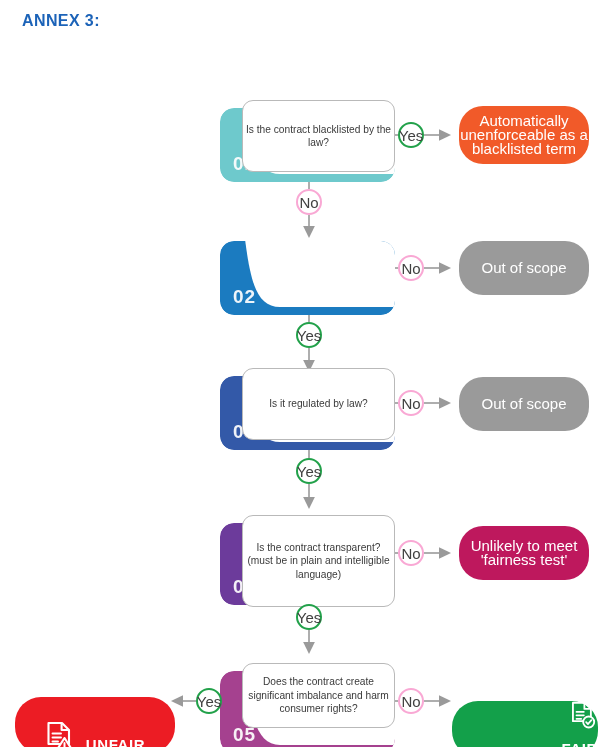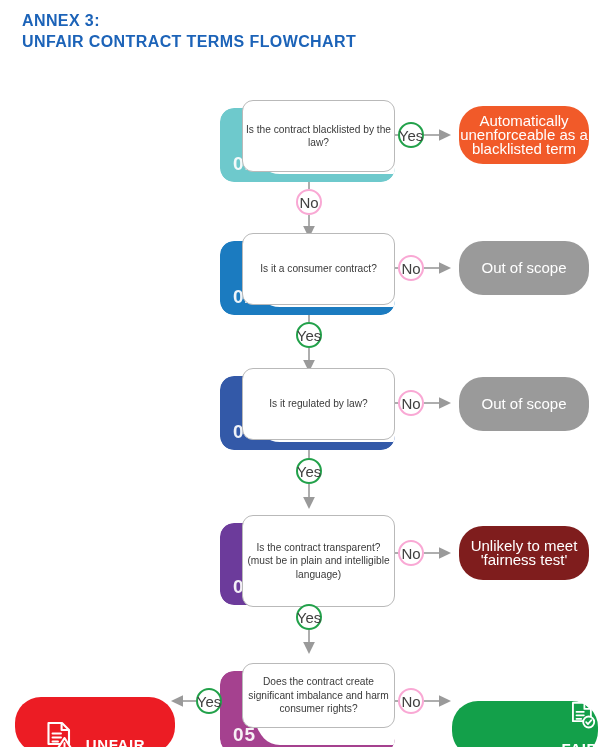--- a/index.html
+++ b/index.html
@@ -71,21 +71,20 @@
   .badge.no{border:2px solid #f9a8d4;}
 
   
   svg.wires{position:absolute;left:0;top:0;width:613px;height:747px;}
 </style>
 </head>
 <body>
 
 <div id="title-block">
   <div class="title-line">ANNEX 3:</div>
-  <div class="title-line">UNFAIR CONTRACT TERMS FLOWCHART</div>
 </div>
 
 <div id="flow">
 
   <svg class="wires" viewBox="0 0 613 747">
     <defs>
       <marker id="ah" markerWidth="9" markerHeight="9" refX="3.2" refY="4.5" orient="auto">
         <path d="M0,0.8 L7.6,4.5 L0,8.2 Z" fill="#9A9A9A"></path>
       </marker>
     </defs>
@@ -147,23 +146,20 @@
           <clipPath id="clip2">
             <rect x="0" y="0" width="175" height="74" rx="14" ry="14"></rect>
           </clipPath>
         </defs>
       <g clip-path="url(#clip2)">
         <rect x="0" y="0" width="175" height="74" fill="#1B7BC0"></rect>
         <path d="M24,-10 L175,-10 L175,66 L60,66 C36,66 30,40 24,-10 Z" fill="#ffffff"></path>
       </g>
     </svg>
     <div class="numtag">02</div>
-    <div class="card">
-      <div class="qtext">Is it a consumer contract?</div>
-    </div>
   </div>
 
   <div class="node" style="left:220px;top:368px;">
     <svg class="swoosh" viewBox="0 0 175 74" preserveAspectRatio="none">
       <defs>
           <clipPath id="clip3">
             <rect x="0" y="0" width="175" height="74" rx="14" ry="14"></rect>
           </clipPath>
         </defs>
       <g clip-path="url(#clip3)">
@@ -218,21 +214,21 @@
   </div>
 
   <div class="pill" style="left:459px;top:241px;width:130px;height:54px;background:#9A9A9A;">
     <div class="ptext">Out of scope</div>
   </div>
 
   <div class="pill" style="left:459px;top:377px;width:130px;height:54px;background:#9A9A9A;">
     <div class="ptext">Out of scope</div>
   </div>
 
-  <div class="pill" style="left:459px;top:526px;width:130px;height:54px;background:#7f1d1d;">
+  <div class="pill" style="left:459px;top:526px;width:130px;height:54px;background:#be185d;">
     <div class="ptext">Unlikely to meet 'fairness test'</div>
   </div>
 
   <div class="resultpill" style="left:15px;top:673px;width:160px;height:56px;background:#EC1C24;">
     <svg width="30" height="32" viewBox="0 0 30 32">
       <path d="M3.5,2 L17,2 L24,9 L24,23 L3.5,23 Z" fill="none" stroke="#ffffff" stroke-width="2.1" stroke-linejoin="round"></path>
       <path d="M16.6,2.4 L16.6,9 L23.4,9" fill="none" stroke="#ffffff" stroke-width="2.1" stroke-linejoin="round"></path>
       <line x1="7.5" y1="12.5" x2="16" y2="12.5" stroke="#ffffff" stroke-width="1.9" stroke-linecap="round"></line>
       <line x1="7.5" y1="16.5" x2="16" y2="16.5" stroke="#ffffff" stroke-width="1.9" stroke-linecap="round"></line>
       <line x1="7.5" y1="20.5" x2="13" y2="20.5" stroke="#ffffff" stroke-width="1.9" stroke-linecap="round"></line>

